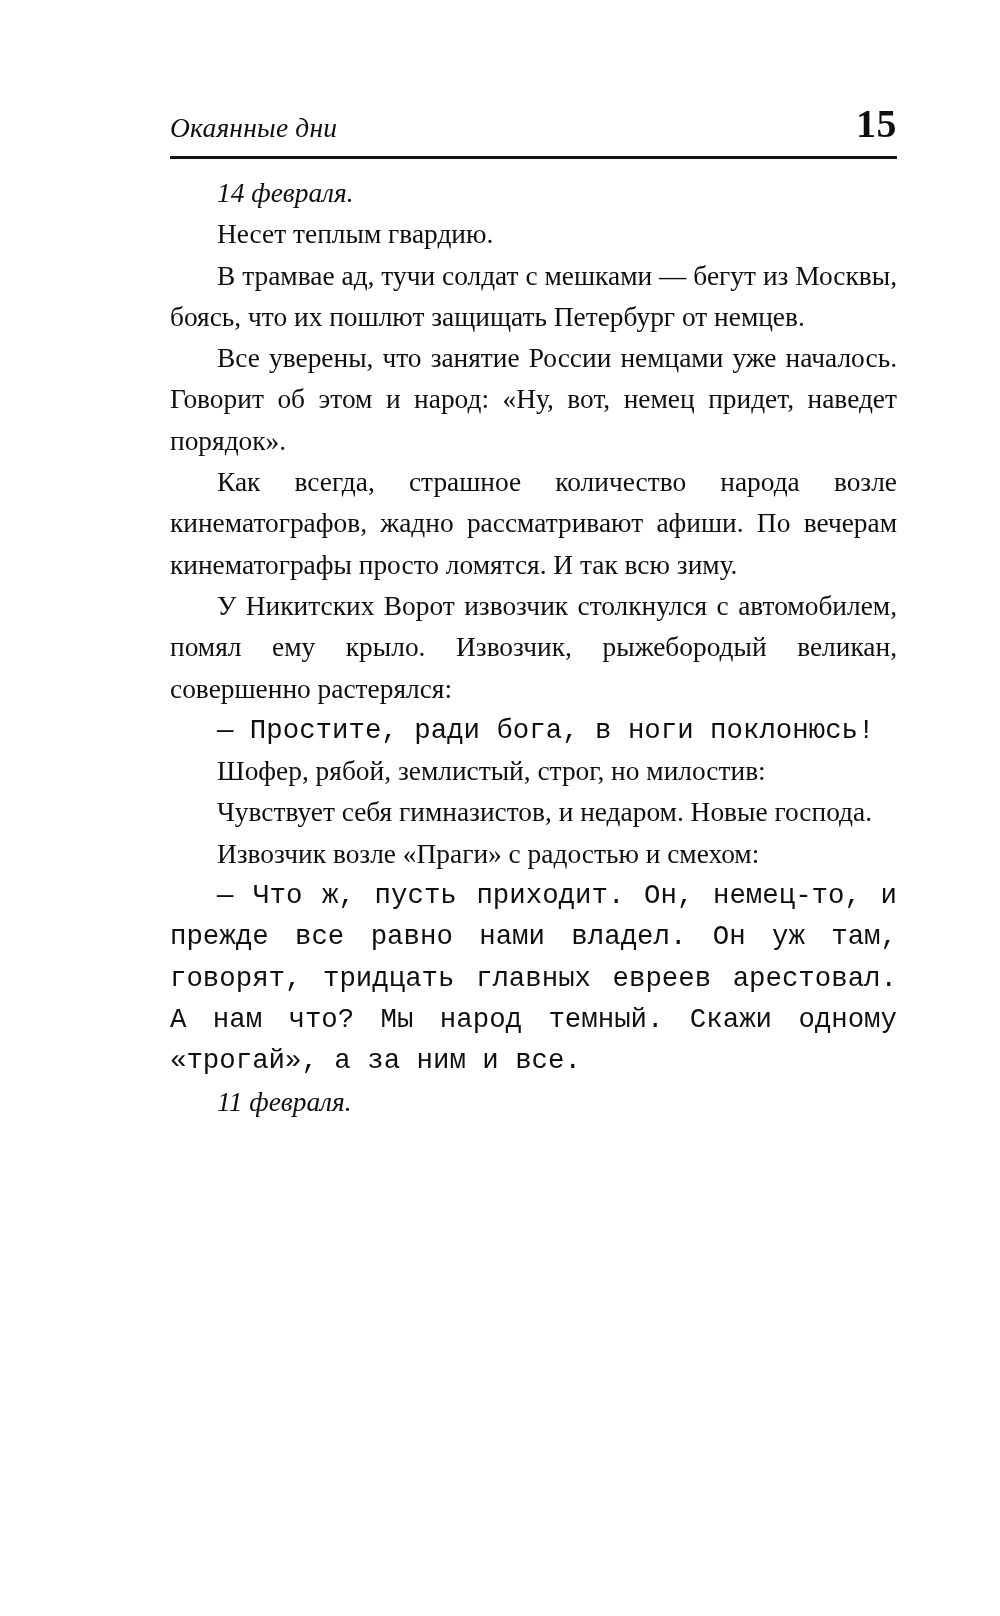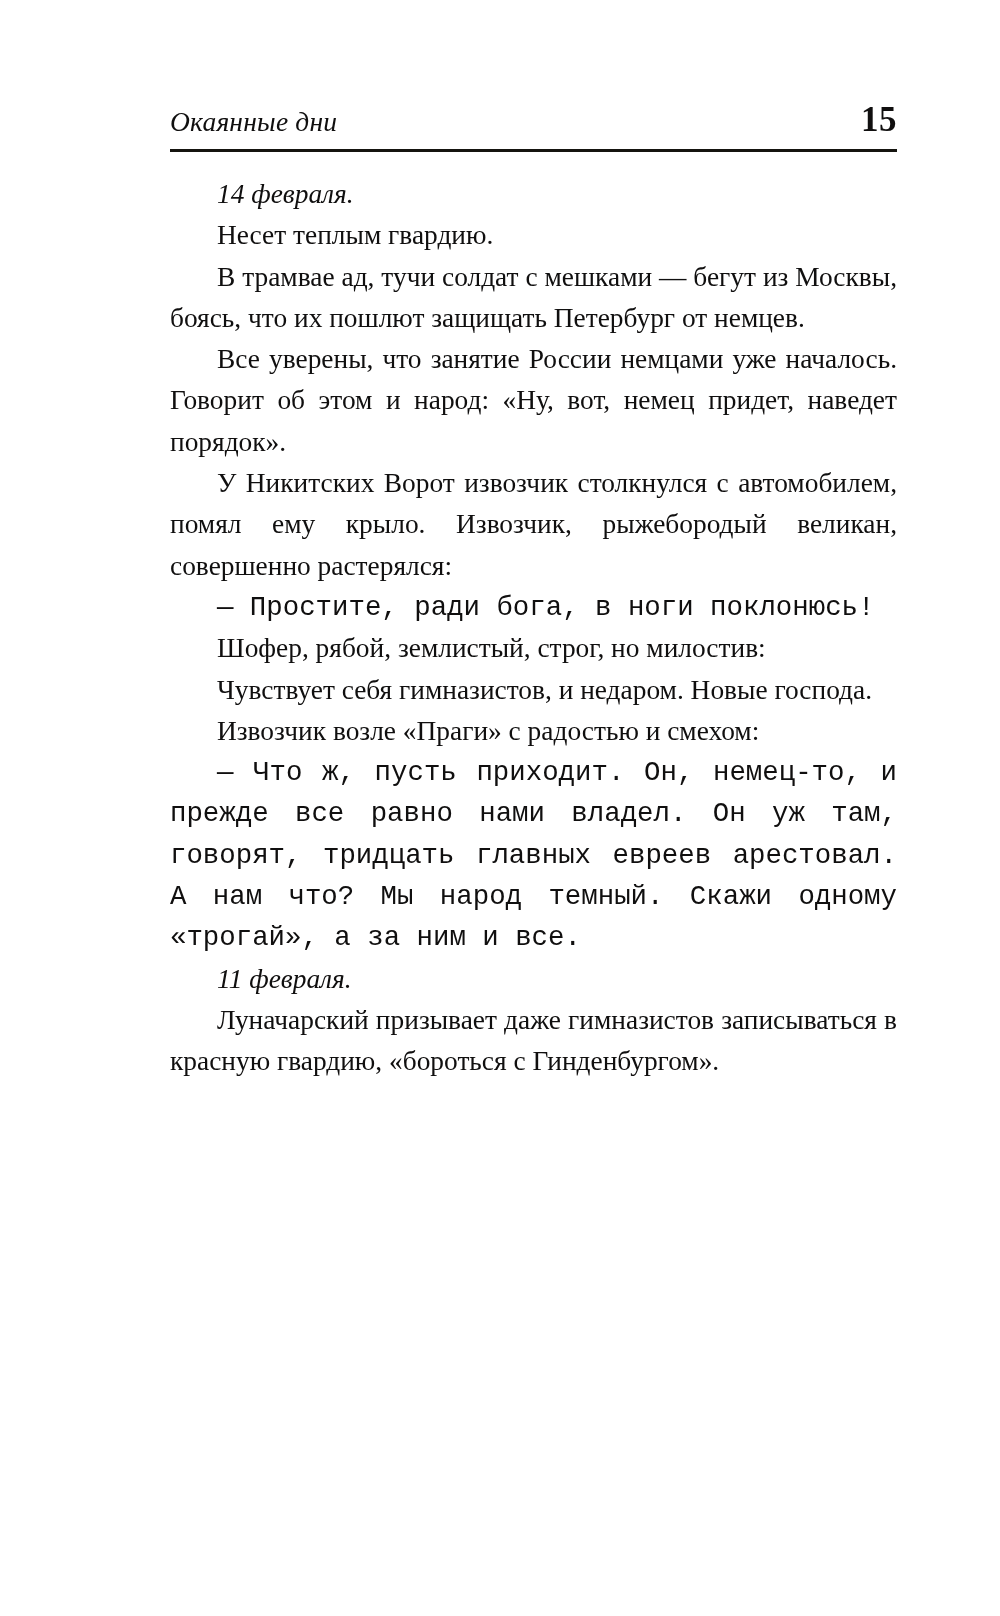--- a/index.html
+++ b/index.html
@@ -36,27 +36,27 @@
     border-bottom: 3px solid #15140f;
     width: 727px;
   }
   .runhead-title {
     font-style: italic;
     font-size: 27.5px;
     letter-spacing: 0.2px;
     white-space: nowrap;
   }
   .runhead-folio {
-    font-size: 35px;
+    font-size: 40px;
     font-weight: 700;
     letter-spacing: 0.5px;
   }
   
   .body-text {
-    margin-top: 22px;
+    margin-top: 14px;
     font-size: 27.4px;
     line-height: 41.3px;
     text-align: justify;
     text-justify: inter-word;
     -webkit-hyphens: none;
     hyphens: none;
     width: 727px;
   }
   .body-text p {
     margin: 0;
@@ -84,24 +84,24 @@
     <div class="runhead">
       <span class="runhead-title">Окаянные дни</span>
       <span class="runhead-folio">15</span>
     </div>
 
     <div class="body-text" id="body-text">
         <p class="date-entry">14 февраля.</p>
         <p>Несет теплым гвардию.</p>
         <p>В трамвае ад, тучи солдат с мешками — бегут из Москвы, боясь, что их пошлют защищать Петербург от немцев.</p>
         <p>Все уверены, что занятие России немцами уже началось. Говорит об этом и народ: «Ну, вот, немец придет, наведет порядок».</p>
+        <p>Как всегда, страшное количество народа возле кинематографов, жадно рассматривают афиши. По вечерам кинематографы просто ломятся. И так всю зиму.</p>
         <p>У Никитских Ворот извозчик столкнулся с автомобилем, помял ему крыло. Извозчик, рыжебородый великан, совершенно растерялся:</p>
         <p class="dash-line">— Простите, ради бога, в ноги поклонюсь!</p>
         <p>Шофер, рябой, землистый, строг, но милостив:</p>
         <p>Чувствует себя гимназистов, и недаром. Новые господа.</p>
         <p>Извозчик возле «Праги» с радостью и смехом:</p>
         <p class="dash-line">— Что ж, пусть приходит. Он, немец-то, и прежде все равно нами владел. Он уж там, говорят, тридцать главных евреев арестовал. А нам что? Мы народ темный. Скажи одному «трогай», а за ним и все.</p>
         <p class="date-entry gap-before">11 февраля.</p>
-        <p>Луначарский призывает даже гимназистов записываться в красную гвардию, «бороться с Гинденбургом».</p>
       </div>
 
   </div>
 </div>
 
 </body></html>

